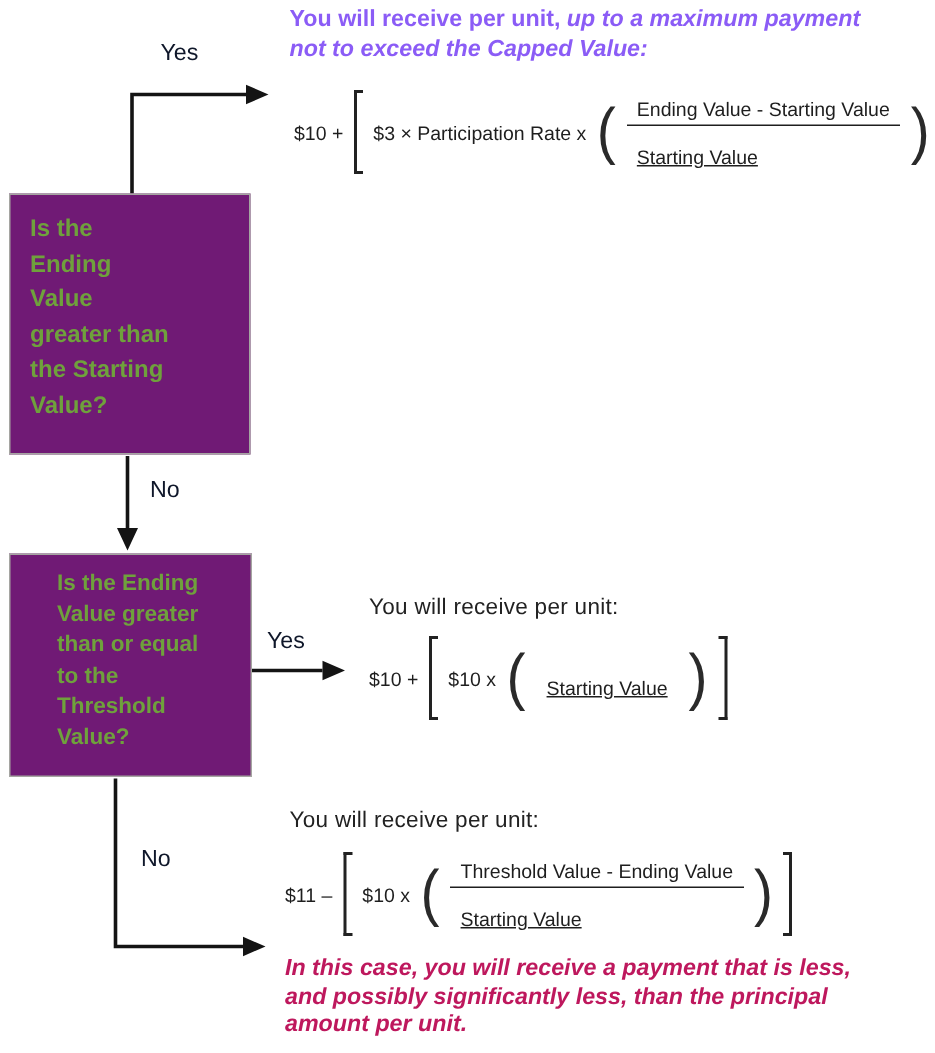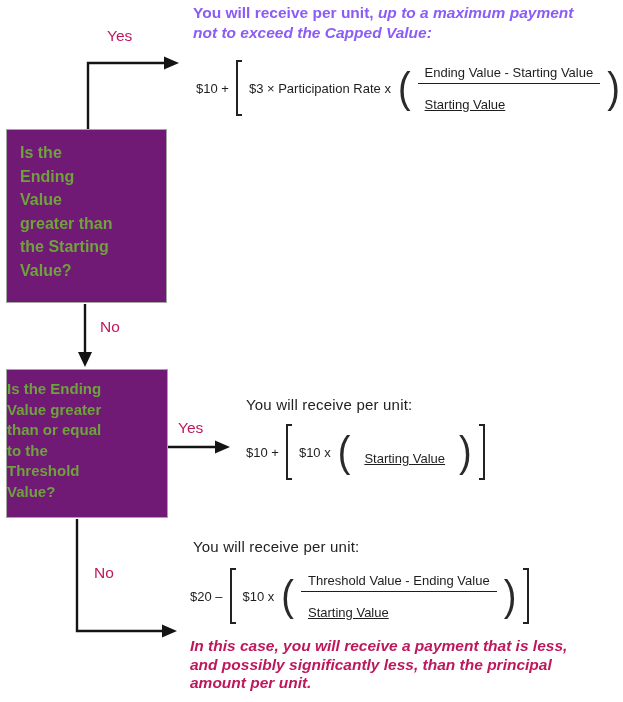--- a/index.html
+++ b/index.html
@@ -30,24 +30,24 @@
     background:#701a75;
     border:1.5px solid #a5a5a1;
     box-sizing:border-box;
     color:#6fa13c;
     font-weight:700;
     white-space:pre-line;
   }
   .dbox1{left:6px;top:129px;width:161px;height:174px;
     padding:11px 10px 0 13px;font-size:16px;line-height:23.5px;}
   .dbox2{left:6px;top:369px;width:162px;height:149px;
-    padding:9px 8px 0 0;font-size:15px;line-height:20.5px;}
+    padding:9px 8px 0 31px;font-size:15px;line-height:20.5px;}
 
   
-  .edge-label{font-size:15.5px;color:#be185d;}
+  .edge-label{font-size:15.5px;color:#0f172a;}
   .lbl-yes-top{left:107px;top:27px;}
   .lbl-no-mid{left:100px;top:318px;}
   .lbl-yes-mid{left:178px;top:419px;}
   .lbl-no-bot{left:94px;top:564px;}
 
   
   .formula{
     display:flex;align-items:center;
     height:56px;
     font-size:13px;color:#1e1e1e;
@@ -148,21 +148,21 @@
         <span class="den">Starting Value</span>
       </span>
       <span class="paren">)</span>
     </span>
     <span class="sqbr sqbr-r"></span>
   </div>
 
   <div class="abs sub-heading bot-heading">You will receive per unit:</div>
 
   <div class="abs formula f3">
-    <span class="lead">$20 –</span>
+    <span class="lead">$11 –</span>
     <span class="sqbr sqbr-l"></span>
     <span class="inner">
       <span>$10 x</span>
       <span class="paren">(</span>
       <span class="frac">
         <span class="num">Threshold Value - Ending Value</span>
         <span class="den">Starting Value</span>
       </span>
       <span class="paren">)</span>
     </span>

